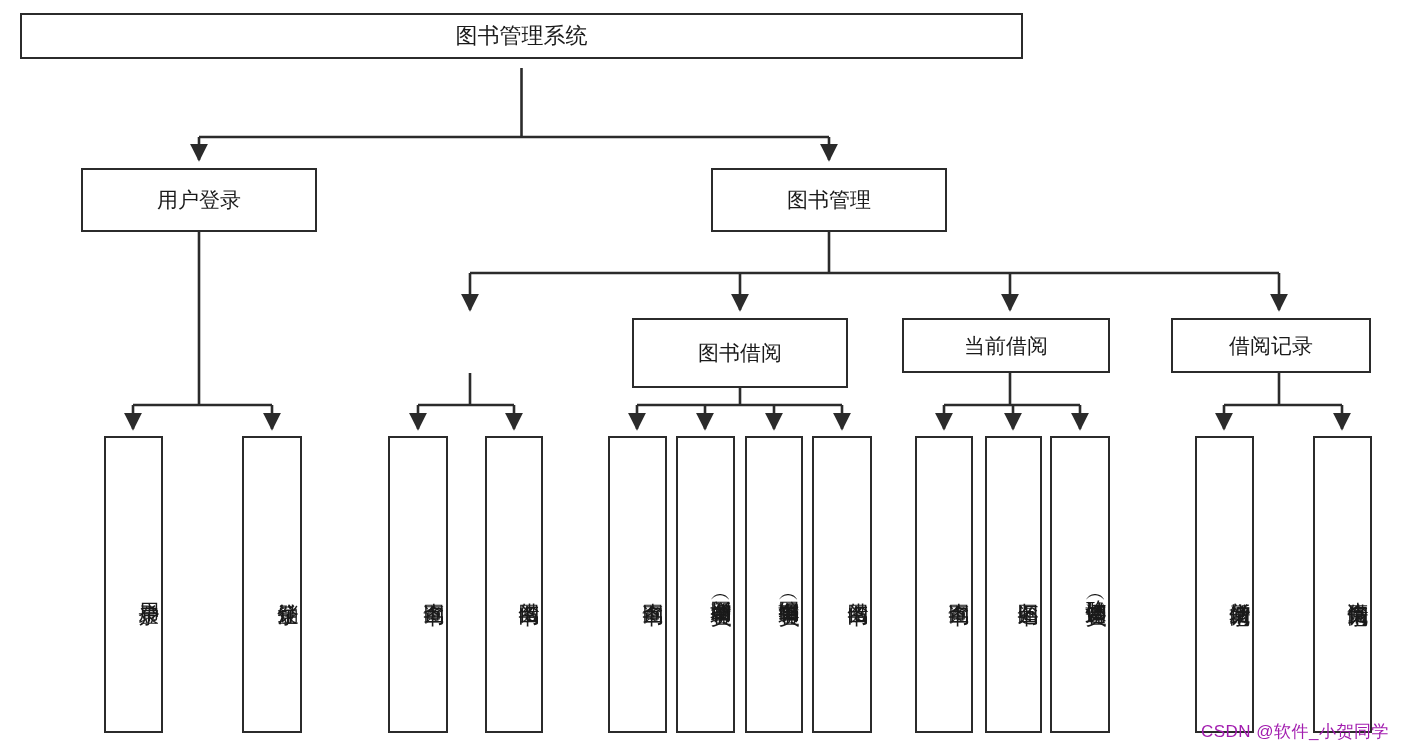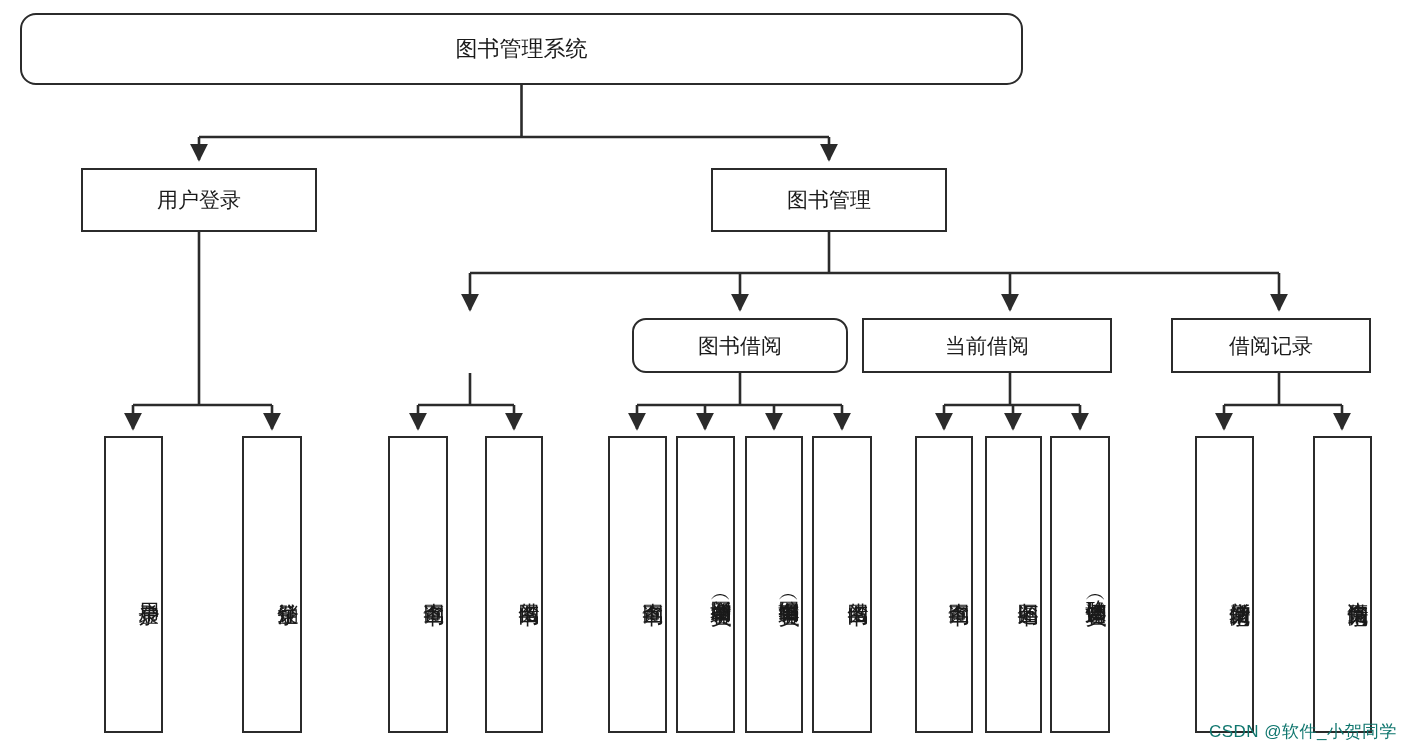--- a/index.html
+++ b/index.html
@@ -43,24 +43,24 @@
   }
   #edges {
     position: absolute;
     left: 0; top: 0;
     width: 1405px;
     height: 747px;
     pointer-events: none;
   }
   .watermark {
     position: absolute;
-    right: 8px;
+    right: 16px;
     bottom: 4px;
     font-size: 17px;
-    color: #0f766e;
+    color: #a21caf;
     letter-spacing: 0.5px;
     white-space: nowrap;
   }
 </style>
 </head>
 <body>
 
 <div id="canvas">
 
   <svg id="edges" viewBox="0 0 1405 747" xmlns="http://www.w3.org/2000/svg">
@@ -106,27 +106,27 @@
       <path d="M 1013 405 L 1013 429" marker-end="url(#arrow)"></path>
       <path d="M 1080 405 L 1080 429" marker-end="url(#arrow)"></path>
 
       <path d="M 1279 373 L 1279 405"></path>
       <path d="M 1224 405 L 1342 405"></path>
       <path d="M 1224 405 L 1224 429" marker-end="url(#arrow)"></path>
       <path d="M 1342 405 L 1342 429" marker-end="url(#arrow)"></path>
     </g>
   </svg>
 
-  <div class="node lvl1" style="left: 20px; top: 13px; width: 1003px; height: 72px; border-radius: 16px;">图书管理系统</div>
+  <div class="node lvl1" style="left: 20px; top: 13px; width: 1003px; height: 46px;">图书管理系统</div>
 
   <div class="node lvl2" style="left: 81px; top: 168px; width: 236px; height: 64px;">用户登录</div>
   <div class="node lvl2" style="left: 711px; top: 168px; width: 236px; height: 64px;">图书管理</div>
 
-  <div class="node lvl3" style="left: 632px; top: 318px; width: 216px; height: 55px; border-radius: 14px;">图书借阅</div>
-  <div class="node lvl3" style="left: 862px; top: 318px; width: 250px; height: 55px;">当前借阅</div>
+  <div class="node lvl3" style="left: 632px; top: 318px; width: 216px; height: 70px;">图书借阅</div>
+  <div class="node lvl3" style="left: 902px; top: 318px; width: 208px; height: 55px;">当前借阅</div>
   <div class="node lvl3" style="left: 1171px; top: 318px; width: 200px; height: 55px;">借阅记录</div>
 
   <div class="node leaf" style="left: 104px; top: 436px; width: 59px; height: 297px;">用户登录</div>
   <div class="node leaf" style="left: 242px; top: 436px; width: 60px; height: 297px;">注销登录</div>
   <div class="node leaf" style="left: 388px; top: 436px; width: 60px; height: 297px;">查询图书</div>
   <div class="node leaf" style="left: 485px; top: 436px; width: 58px; height: 297px;">借阅图书</div>
   <div class="node leaf" style="left: 608px; top: 436px; width: 59px; height: 297px;">查询图书</div>
   <div class="node leaf" style="left: 676px; top: 436px; width: 59px; height: 297px;">新增图书（管理员）</div>
   <div class="node leaf" style="left: 745px; top: 436px; width: 58px; height: 297px;">编辑图书（管理员）</div>
   <div class="node leaf" style="left: 812px; top: 436px; width: 60px; height: 297px;">借阅图书</div>

